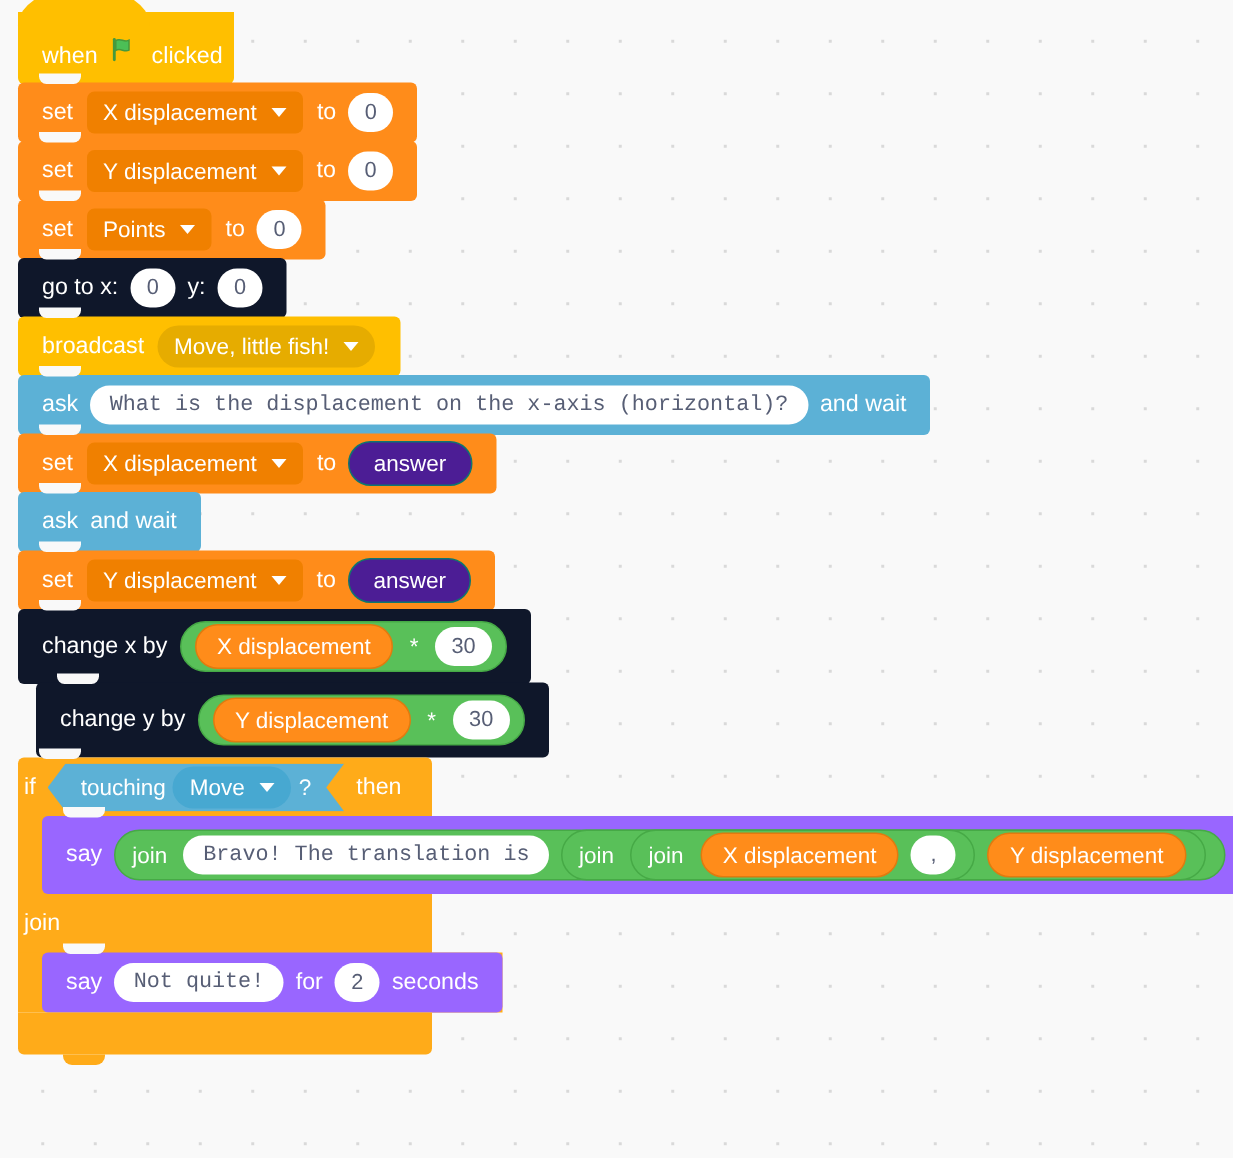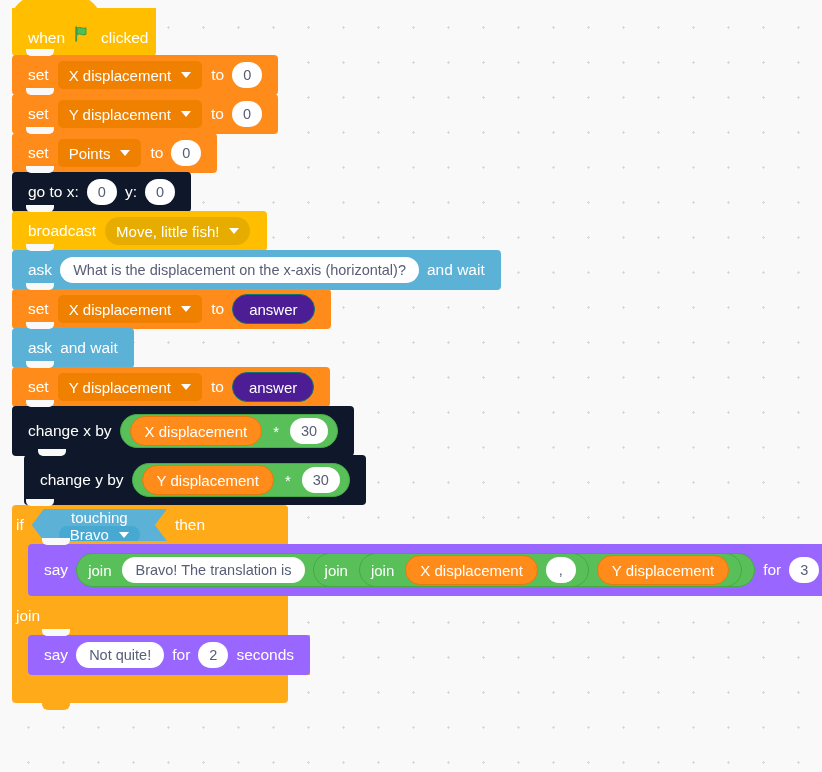--- a/index.html
+++ b/index.html
@@ -95,21 +95,21 @@
     border-radius: 999px;
     min-width: 30px;
     height: 26px;
     display: inline-flex;
     align-items: center;
     justify-content: center;
     padding: 0 11px;
     font-size: 14.5px;
     margin: 0 4px;
   }
-  .oval.txt { justify-content: flex-start; padding: 0 13px; }
+  .oval.txt { justify-content: flex-start; padding: 0 13px; font-family: Liberation Mono, monospace; }
 
   
   .dd {
     border-radius: 5px;
     height: 28px;
     display: inline-flex;
     align-items: center;
     gap: 10px;
     padding: 0 11px;
     margin: 0 5px;
@@ -158,21 +158,21 @@
   
   .bool {
     background:#5CB1D6;
     height: 32px;
     display: inline-flex;
     align-items: center;
     padding: 0 18px;
     margin: 0 4px;
     color:#fff; font-size:15px;
     clip-path: polygon(12px 0, 100% 0, calc(100% - 12px) 50%, 100% 100%, 12px 100%, 0 50%);
-    padding-left: 22px; padding-right: 22px; flex-direction: column;
+    padding-left: 22px; padding-right: 22px;
   }
 
   
   .flag { margin: 0 6px 0 4px; display:inline-block; }
 
   
   .cblock { position: relative; width: max-content; }
   .cbar {
     background: #FFAB19;
     color: #fff; font-size: 15.5px;
@@ -319,21 +319,21 @@
     </span>
   </div>
 
   <div class="cblock">
 
     <div class="cbar notch-top">
       <span class="lbl">if</span>
       <span class="bool">
         <span>touching</span>
         <span class="dd round c-sensing-i">
-          <span>Bravo</span>
+          <span>Move</span>
           <span class="caret"></span>
         </span>
         <span>?</span>
       </span>
       <span class="lbl">then</span>
     </div>
 
     <div class="cinner">
       <div class="blk c-looks notch-top" style="height:52px;">
         <span class="lbl">say</span>

